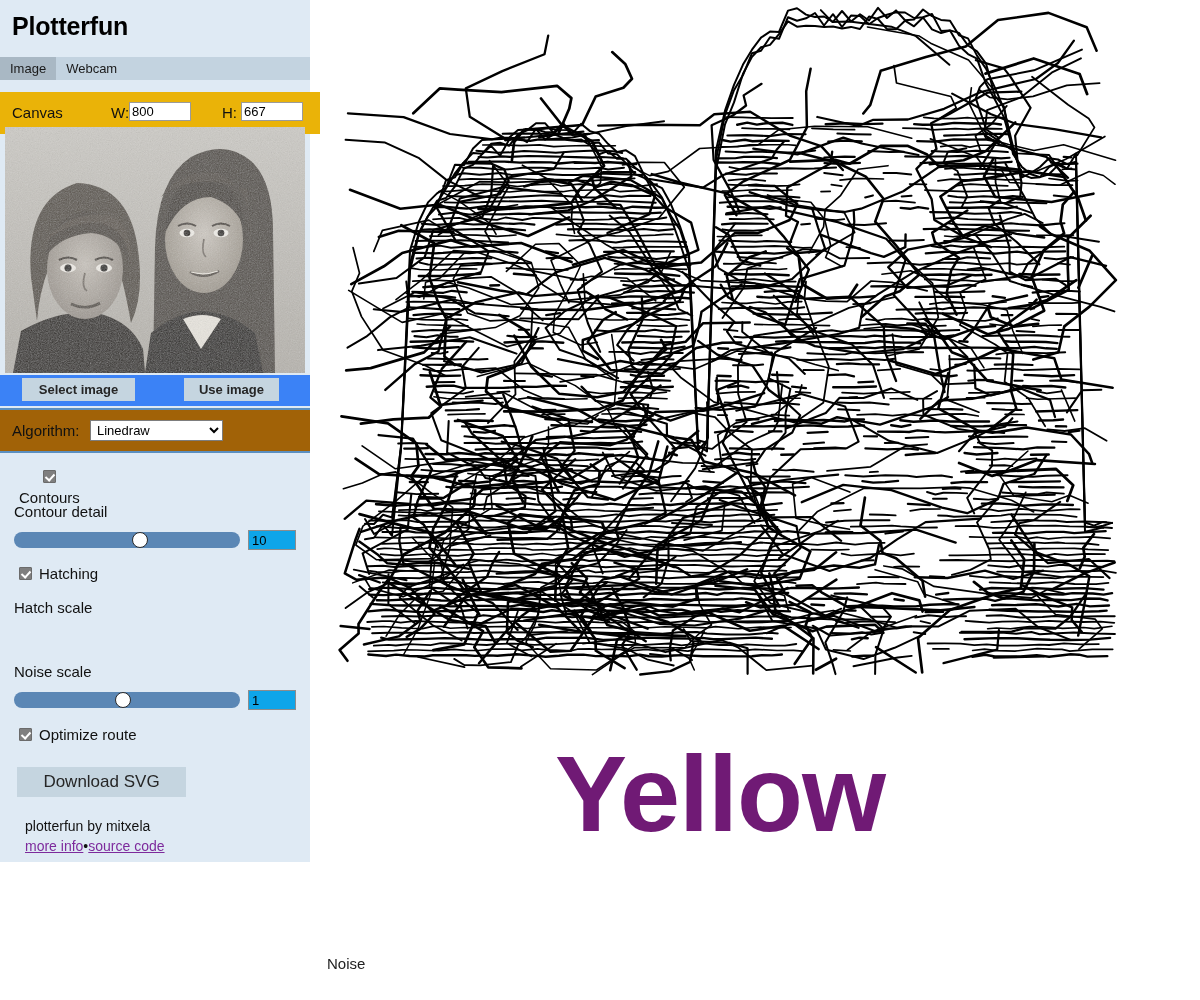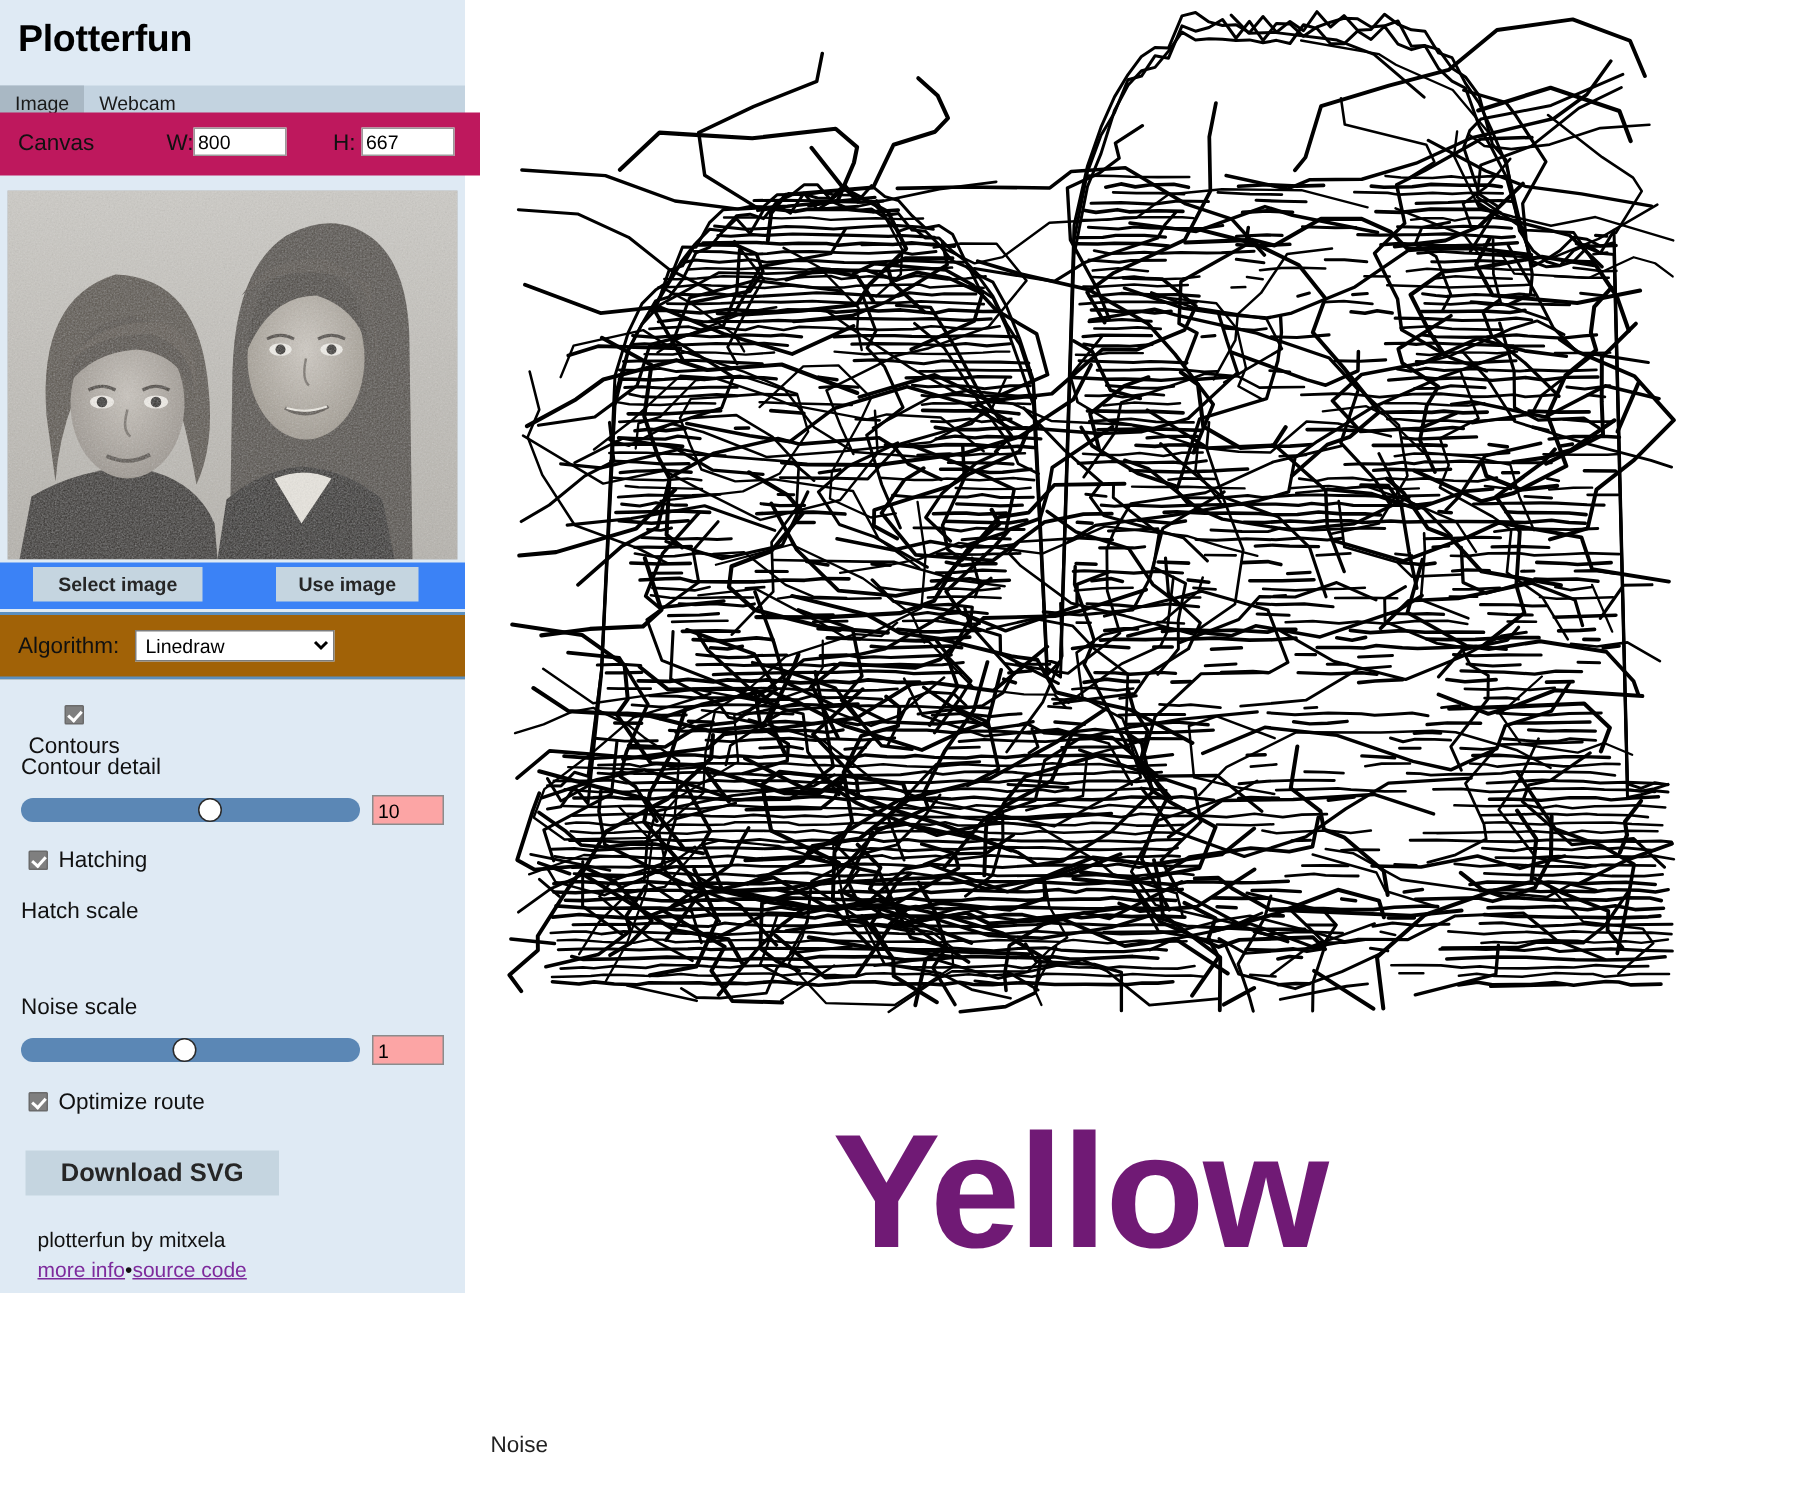--- a/index.html
+++ b/index.html
@@ -58,24 +58,24 @@
   }
   .tab.active {
     background: #a9b8c4;
     font-weight: normal;
   }
 
   
   #canvas-row {
     position: absolute;
     left: 0;
-    top: 75px;
+    top: 92px;
     width: 332px;
     height: 42px;
-    background: #be185d;
+    background: #eab308;
   }
   #canvas-label {
     position: absolute;
     left: 12px;
     top: 12px;
     font-size: 15px;
     color: #111;
   }
   .dim-label {
     position: absolute;
@@ -261,33 +261,33 @@
   }
   .slider-value {
     position: absolute;
     left: 234px;
     top: 1px;
     width: 48px;
     height: 20px;
     font-family: "Liberation Sans", sans-serif;
     font-size: 13px;
     border: 1px solid #8c8c8c;
-    background: #fca5a5;
+    background: #0ea5e9;
     color: #000;
     padding: 0 3px;
     box-sizing: border-box;
   }
 
   #download-btn {
     left: 17px;
     top: 767px;
     width: 169px;
     height: 30px;
     font-size: 17px;
-    font-weight: bold;
+    font-weight: normal;
   }
 
   #credits {
     position: absolute;
     left: 25px;
     top: 816px;
     font-size: 14px;
     color: #111;
     line-height: 1.45;
   }

